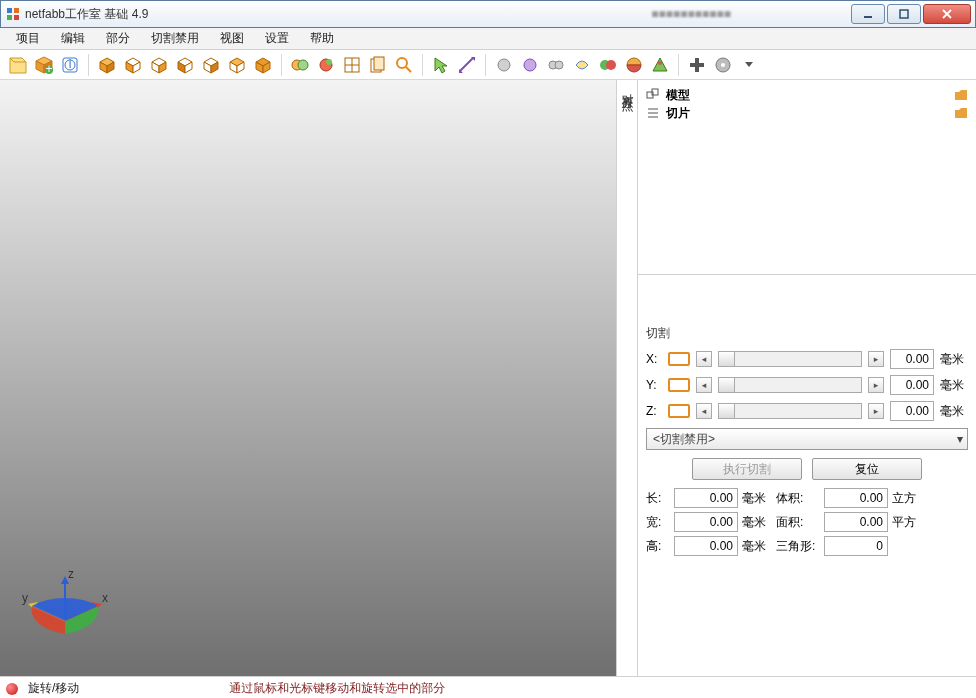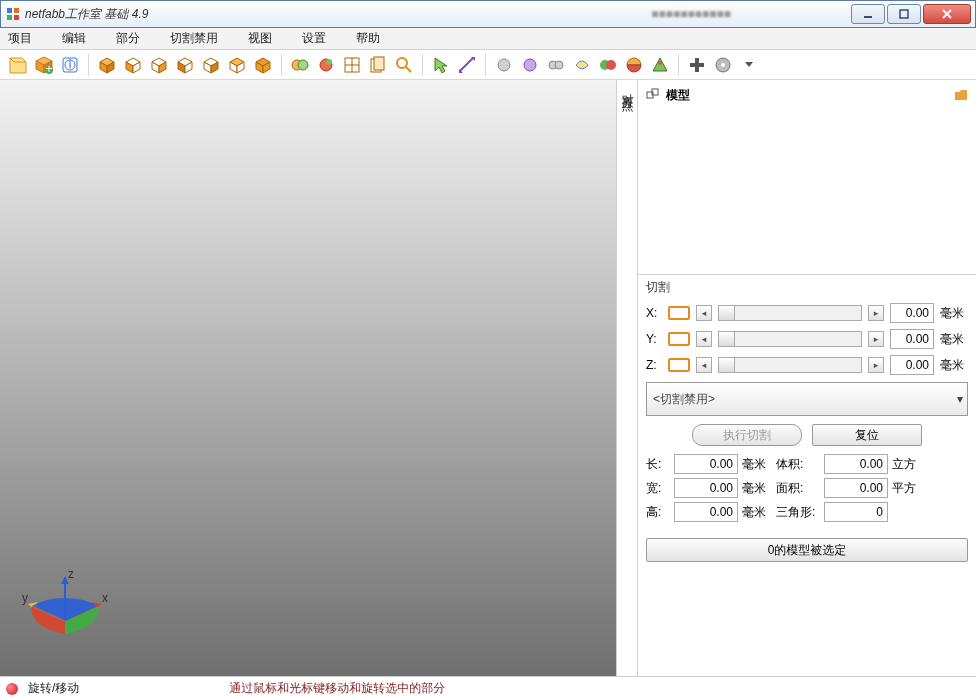--- a/index.html
+++ b/index.html
@@ -1,26 +1,26 @@
 <!DOCTYPE html>
 <html><head>
 <meta charset="utf-8">
 <style>
 * { box-sizing: border-box; margin: 0; padding: 0; font-family: "Microsoft YaHei", "SimSun", Arial, sans-serif; font-size: 12px; }
 body { background: #fff; width: 976px; height: 698px; overflow: hidden; position: relative; }
 
 .titlebar { height: 28px; background: linear-gradient(#fdfefe, #e6eef7); border: 1px solid #5a7aa0; display: flex; align-items: center; padding: 0 4px; }
 .titlebar .app-icon { width: 16px; height: 16px; margin-right: 4px; display: inline-flex; align-items: center; justify-content: center; }
-.titlebar .title { color: #333; flex: 1; font-style: italic; }
+.titlebar .title { color: #333; flex: 1; }
 .titlebar .dimmed { color: #999; filter: blur(1px); margin-right: 120px; }
 .win-btns { display: flex; gap: 2px; }
 .win-btn { width: 34px; height: 20px; border: 1px solid #6b8aad; border-radius: 3px; background: linear-gradient(#f3f7fb, #d9e4ef); display: flex; align-items: center; justify-content: center; color: #31506e; }
 .win-btn.close { width: 48px; background: linear-gradient(#f08d84, #d34b3e); color: #fff; border-color: #a63a30; }
 
-.menubar { height: 22px; background: #f3f3f3; border-bottom: 1px solid #d0d0d0; display: flex; align-items: center; padding: 0 8px; gap: 30px; color: #222; }
+.menubar { height: 22px; background: #f3f3f3; border-bottom: 1px solid #d0d0d0; display: flex; align-items: center; padding: 0 16px; gap: 21px; color: #222; }
 .menu-item { cursor: default; }
 
 .toolbar { height: 30px; background: #fff; border-bottom: 1px solid #d8d8d8; display: flex; align-items: center; padding: 0 6px; gap: 2px; }
 .t-sep { width: 1px; height: 22px; background: #d8d8d8; margin: 0 4px; }
 .t-btn { width: 24px; height: 24px; display: flex; align-items: center; justify-content: center; border-radius: 2px; }
 
 .main { display: flex; height: 596px; }
 .viewport-wrap { display: flex; }
 .viewport { width: 616px; height: 596px; background: linear-gradient(#f3f3f3, #6f6f6f); position: relative; }
 .axis-gizmo { position: absolute; left: 20px; bottom: 40px; width: 90px; height: 70px; }
@@ -28,37 +28,37 @@
 .vtab { width: 22px; background: #fff; border-left: 1px solid #d0d0d0; border-right: 1px solid #d0d0d0; display: flex; flex-direction: column; align-items: center; padding-top: 4px; color: #333; }
 .vtab .vlabel { writing-mode: vertical-rl; text-orientation: upright; letter-spacing: 2px; }
 
 .right { flex: 1; background: #fff; display: flex; flex-direction: column; }
 .tree { height: 195px; border-bottom: 1px solid #d0d0d0; padding: 6px 8px; font-size: 12px; }
 .tree-row { display: flex; align-items: center; height: 18px; gap: 6px; }
 .tree-row .spacer { flex: 1; }
 .row-icon { width: 14px; height: 14px; display: inline-flex; align-items: center; justify-content: center; }
 .folder-icon svg path { fill: #e9a13c; }
 
-.section-title { padding: 4px 8px 2px 8px; color: #333; }
+.section-title { padding: 4px 8px 2px 8px; color: #333; margin-top: 46px; }
 .cuts { padding: 2px 8px 6px 8px; }
 .cut-row { display: flex; align-items: center; height: 26px; gap: 6px; }
 .cut-label { width: 16px; }
 .swatch { width: 22px; height: 14px; border: 2px solid #e58a1f; border-radius: 2px; background: #fff; }
 .scroll-btn { width: 16px; height: 16px; border: 1px solid #aaa; background: linear-gradient(#fff,#e3e3e3); display: flex; align-items: center; justify-content: center; color: #555; font-size: 9px; }
 .scroll-track { flex: 1; height: 16px; border: 1px solid #aaa; background: #f0f0f0; position: relative; }
 .scroll-thumb { position: absolute; left: 0; top: 0; bottom: 0; width: 16px; background: linear-gradient(#fff,#dcdcdc); border-right: 1px solid #aaa; }
 .num-field { width: 44px; height: 20px; border: 1px solid #aaa; background: #fff; text-align: right; padding: 0 4px; }
 .unit { width: 28px; }
 
-.combo { width: 100%; height: 34px; border: 1px solid #999; background: linear-gradient(#fff,#eaeaea); display: flex; align-items: center; padding: 0 6px; color: #444; position: relative; margin-top: 4px; }
+.combo { width: 100%; height: 22px; border: 1px solid #999; background: linear-gradient(#fff,#eaeaea); display: flex; align-items: center; padding: 0 6px; color: #444; position: relative; margin-top: 4px; }
 .combo .chev { position: absolute; right: 4px; }
 
 .btn-row { display: flex; gap: 10px; justify-content: center; margin-top: 8px; }
 .btn { width: 110px; height: 22px; border: 1px solid #999; background: linear-gradient(#fcfcfc,#e4e4e4); display: flex; align-items: center; justify-content: center; border-radius: 2px; }
-.btn.disabled { color: #999; border-radius: 10px; }
+.btn.disabled { color: #999; }
 
 .info { padding: 2px 8px 6px 8px; }
 .info-grid { display: grid; grid-template-columns: 24px 64px 30px 44px 64px 30px; gap: 4px 4px; align-items: center; }
 .info-grid .val { height: 20px; border: 1px solid #aaa; background: #fff; text-align: right; padding: 0 4px; display: flex; align-items: center; justify-content: flex-end; }
 .readonly { }
 
 .summary-btn { margin: 10px 8px 0 8px; height: 24px; border: 1px solid #999; background: linear-gradient(#fcfcfc,#e4e4e4); display: flex; align-items: center; justify-content: center; border-radius: 2px; }
 
 .statusbar { height: 24px; border-top: 1px solid #d0d0d0; background: #fff; display: flex; align-items: center; padding: 0 6px; gap: 10px; }
 .status-dot { width: 12px; height: 12px; border-radius: 50%; background: radial-gradient(circle at 35% 35%, #ff8b8b, #c51414); }
@@ -330,20 +330,36 @@
             </svg>
           </span>
         <span style="font-weight:bold">模型</span>
         <span class="spacer"></span>
         <span class="row-icon folder-icon">
             <svg width="14" height="12">
               <path d="M1 3 L5 3 L7 1 L13 1 L13 11 L1 11 Z"></path>
             </svg>
           </span>
       </div>
+      <div class="tree-row">
+        <span class="row-icon">
+            <svg width="14" height="14">
+              <line x1="2" y1="3" x2="12" y2="3" stroke="#555"></line>
+              <line x1="2" y1="7" x2="12" y2="7" stroke="#555"></line>
+              <line x1="2" y1="11" x2="12" y2="11" stroke="#555"></line>
+            </svg>
+          </span>
+        <span style="font-weight:bold">切片</span>
+        <span class="spacer"></span>
+        <span class="row-icon folder-icon">
+            <svg width="14" height="12">
+              <path d="M1 3 L5 3 L7 1 L13 1 L13 11 L1 11 Z"></path>
+            </svg>
+          </span>
+      </div>
     </div>
 
     <div class="section-title">切割</div>
     <div class="cuts">
       <div class="cut-row">
         <span class="cut-label">X:</span>
         <span class="swatch"></span>
         <span class="scroll-btn">◂</span>
         <div class="scroll-track">
             <div class="scroll-thumb"></div>
@@ -402,21 +418,20 @@
 
         <span>高:</span>
         <span class="val readonly">0.00</span>
         <span>毫米</span>
         <span>三角形:</span>
         <span class="val readonly">0</span>
         <span></span>
       </div>
     </div>
 
-    <div class="summary-btn">0的模型被选定</div>
   </div>
 </div>
 
 <div class="statusbar">
   <span class="status-dot"></span>
   <span class="status-text">旋转/移动</span>
   <span class="status-center">通过鼠标和光标键移动和旋转选中的部分</span>
 </div>
 
 </body></html>

